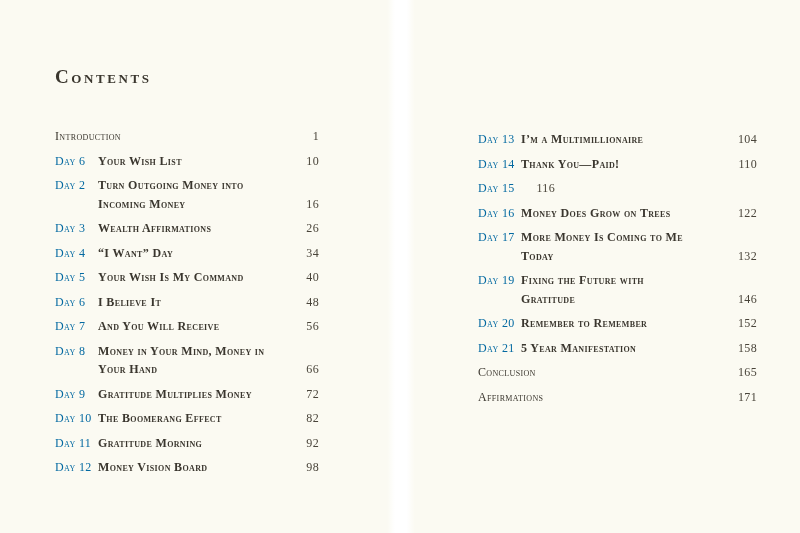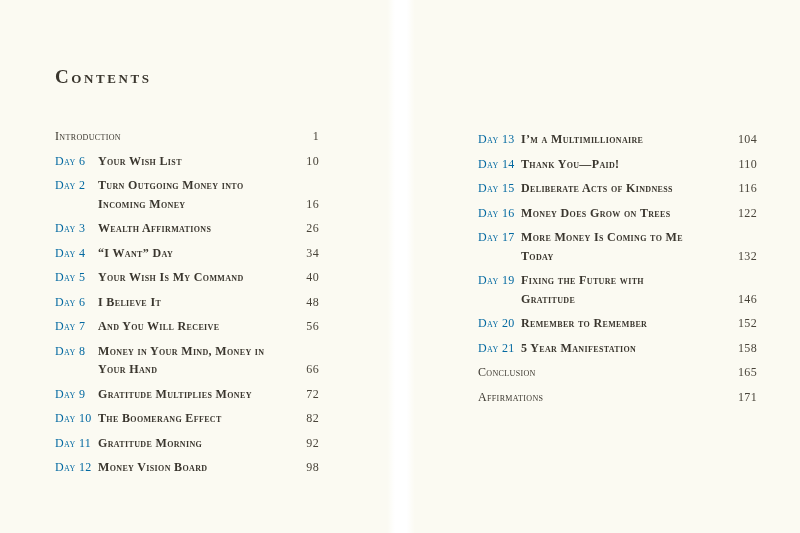--- a/index.html
+++ b/index.html
@@ -173,21 +173,20 @@
     <span class="title">I’m a Multimillionaire</span>
     <span class="num">104</span>
   </div>
         <div class="entry has-label">
     <span class="label">Day 14</span>
     <span class="title">Thank You—Paid!</span>
     <span class="num">110</span>
   </div>
         <div class="entry has-label">
     <span class="label">Day 15</span>
-    <span class="title">Deliberate Acts of Kindness</span>
     <span class="num">116</span>
   </div>
         <div class="entry has-label">
     <span class="label">Day 16</span>
     <span class="title">Money Does Grow on Trees</span>
     <span class="num">122</span>
   </div>
         <div class="entry has-label">
     <span class="label">Day 17</span>
     <span class="title">More Money Is Coming to Me

